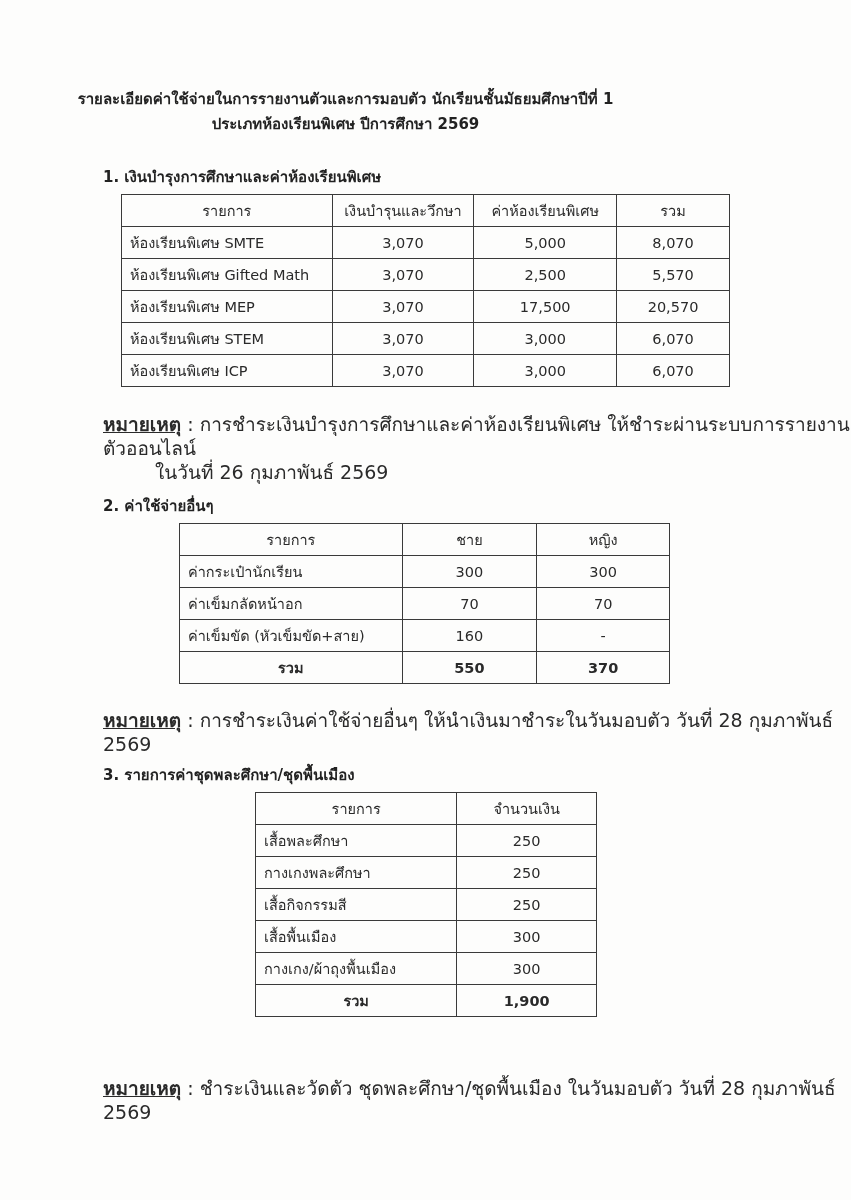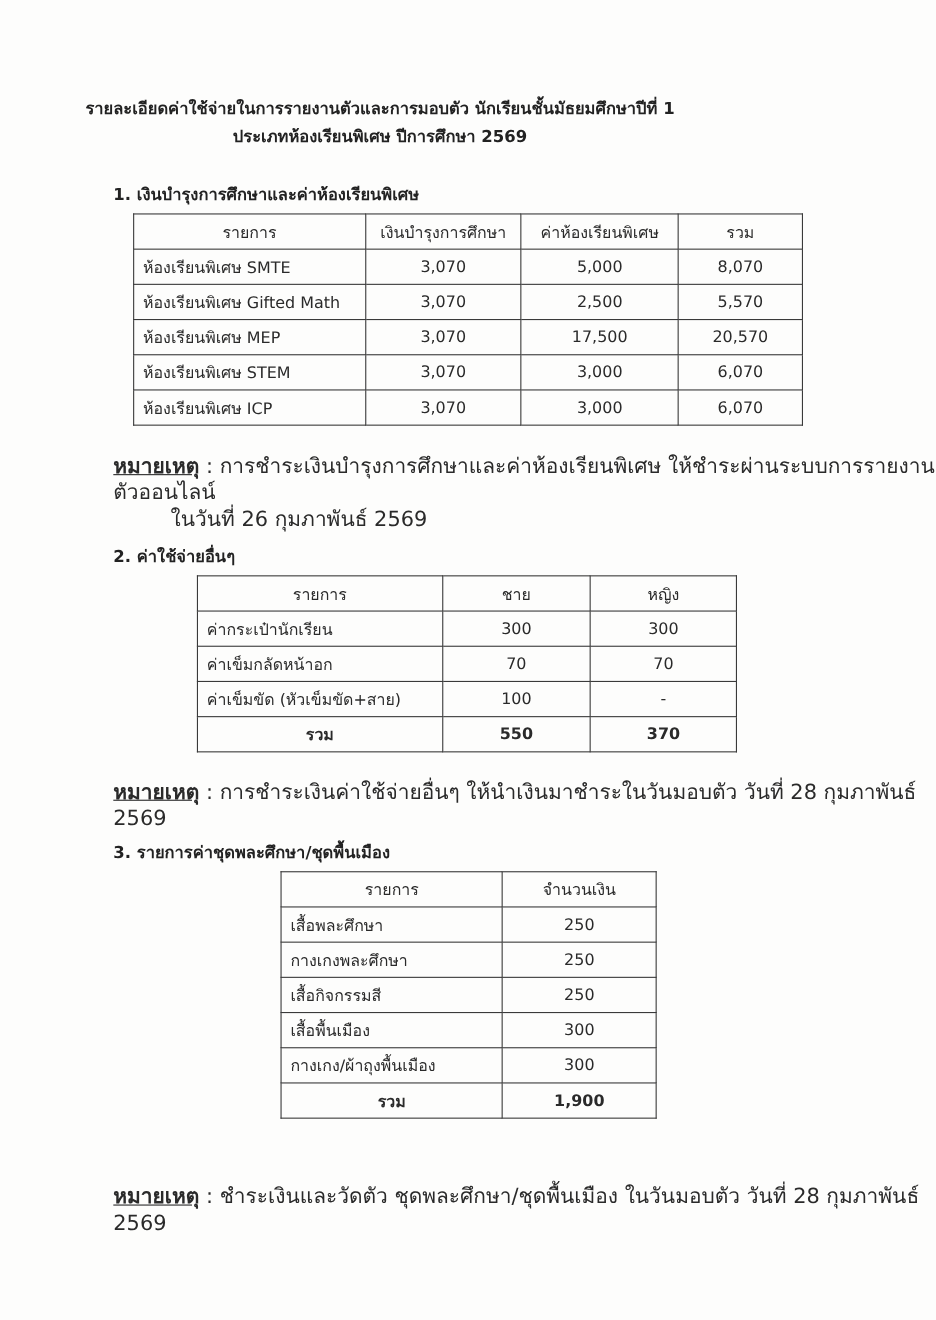--- a/index.html
+++ b/index.html
@@ -49,21 +49,21 @@
 <table style="left:121px; top:194px; width:609px;">
   <colgroup>
       <col style="width:211px">
       <col style="width:142px">
       <col style="width:143px">
       <col style="width:113px">
     </colgroup>
   <tbody>
       <tr>
     <th>รายการ</th>
-    <th>เงินบำรุงการศึกษา</th>
+    <th>เงินบำรุนและวึกษา</th>
     <th>ค่าห้องเรียนพิเศษ</th>
     <th>รวม</th>
   </tr>
   <tr>
     <td class="label">ห้องเรียนพิเศษ SMTE</td>
     <td class="num">3,070</td>
     <td class="num">5,000</td>
     <td class="num">8,070</td>
   </tr>
   <tr>
@@ -115,21 +115,21 @@
     <td class="num">300</td>
     <td class="num">300</td>
   </tr>
   <tr>
     <td class="label">ค่าเข็มกลัดหน้าอก</td>
     <td class="num">70</td>
     <td class="num">70</td>
   </tr>
   <tr>
     <td class="label">ค่าเข็มขัด (หัวเข็มขัด+สาย)</td>
-    <td class="num">100</td>
+    <td class="num">160</td>
     <td class="num">-</td>
   </tr>
   <tr class="total">
     <td class="label">รวม</td>
     <td class="num">550</td>
     <td class="num">370</td>
   </tr>
 </tbody>
   </table>
 <div class="note" style="top:708px;">

